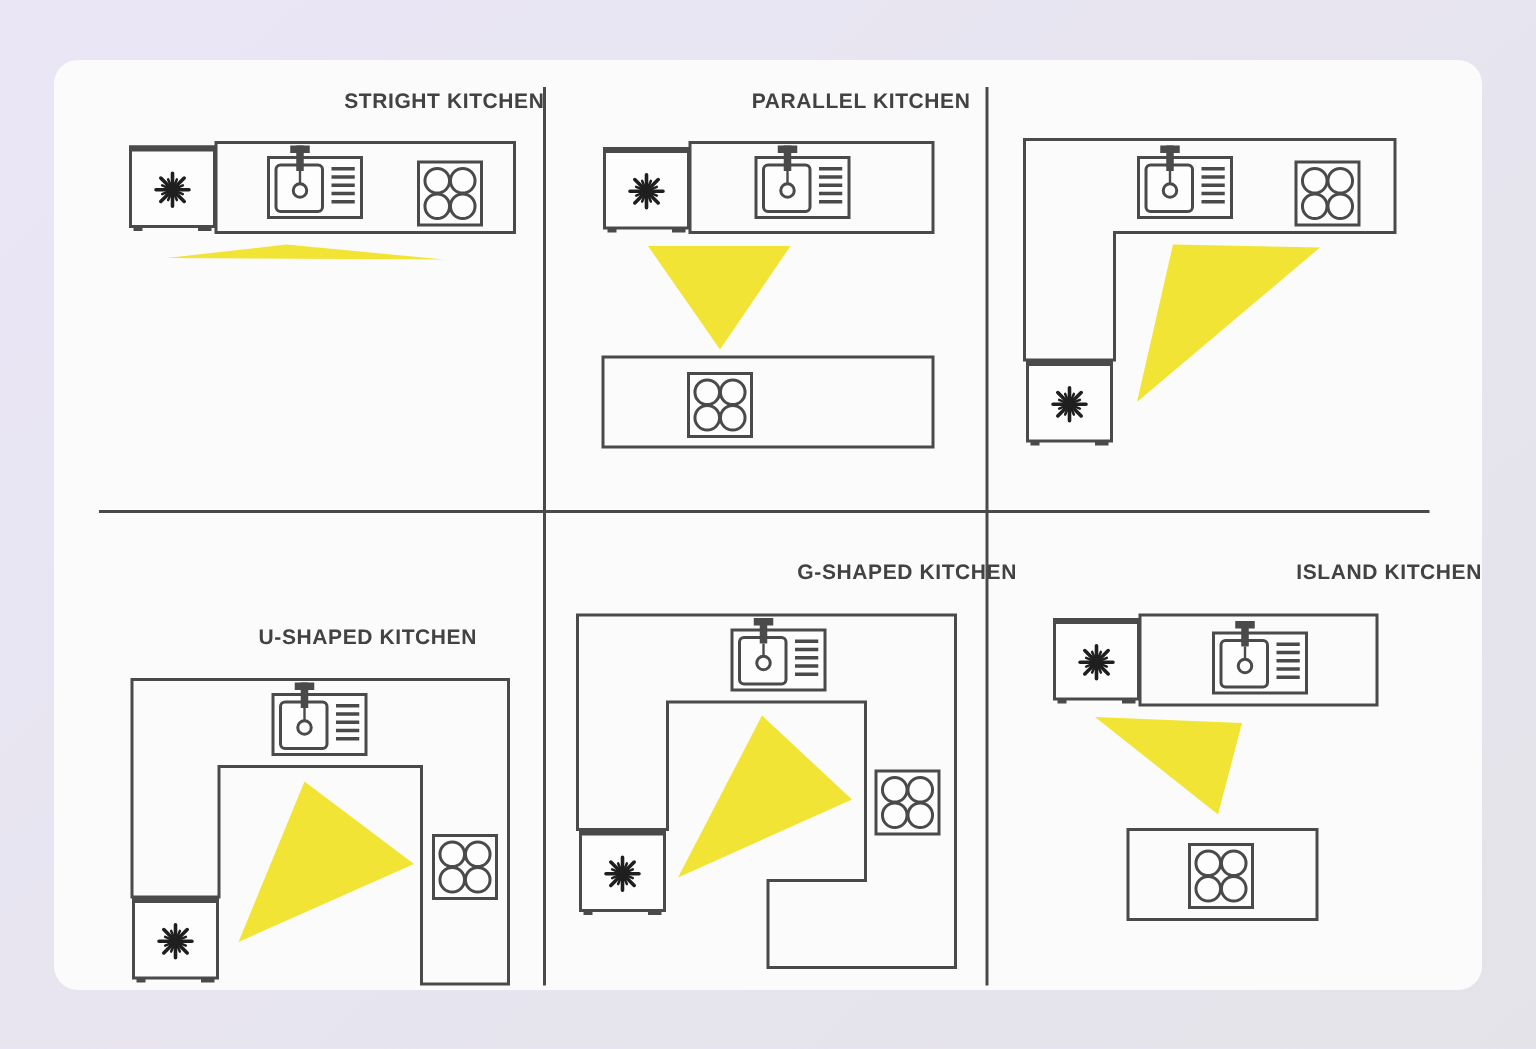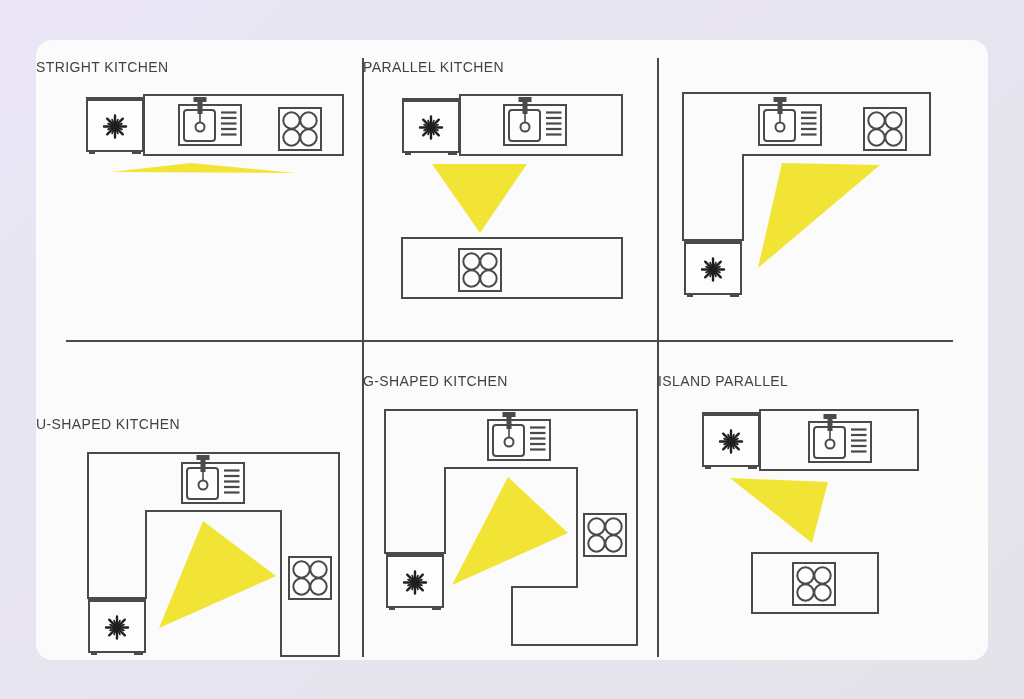--- a/index.html
+++ b/index.html
@@ -20,21 +20,21 @@
   .cell.r1 { top: 0; height: 301px; }
   .cell.r2 { top: 301px; height: 319px; }
   .cell.c1 { left: 0; width: 327px; }
   .cell.c2 { left: 327px; width: 284px; }
   .cell.c3 { left: 622px; width: 330px; }
   .cell.r2.c1 { width: 282px; margin-top: 43px; }
   .cell.r2.c2 { width: 295px; padding-left: 20px; }
   .cell.r2.c3 { width: 330px; }
   .panel-title {
     position: absolute; left: 0; width: 100%; margin: 0;
-    text-align: left; font-size: 14px; font-weight: normal;
+    text-align: right; font-size: 14px; font-weight: bold;
     letter-spacing: 0.4px; color: var(--title-text, #424242);
   }
   .r1 .panel-title { top: 19px; }
   .r2 .panel-title { top: 32px; }
   .diagram { position: absolute; left: 0; top: 0; }
   .ln { fill: var(--card-bg, #fcfbfb); stroke: var(--line, #4a4a4a); stroke-width: 2; }
   .tri { fill: var(--work-triangle-yellow, #f2e434); stroke: none; }
   .defs-holder { position: absolute; width: 0; height: 0; overflow: hidden; }
 </style>
 </head>
@@ -129,21 +129,21 @@
     <svg class="diagram" width="295" height="319" viewBox="0 0 295 319">
       <path class="ln" d="M22,69 H274 V304 H149 V246 H214 V127 H82 V212 H22 Z"></path>
       <use href="#sym-sink" x="124" y="71"></use>
       <use href="#sym-hob" x="220" y="172"></use>
       <use href="#sym-fridge" x="23" y="212"></use>
       <polygon class="tri" points="145,136 205,192 89,244"></polygon>
     </svg>
   </section>
 
   <section class="cell r2 c3">
-    <h3 class="panel-title">ISLAND PARALLEL</h3>
+    <h3 class="panel-title">ISLAND KITCHEN</h3>
     <svg class="diagram" width="330" height="319" viewBox="0 0 330 319">
       <rect class="ln" x="102" y="69" width="158" height="60"></rect>
       <use href="#sym-fridge" x="44" y="71"></use>
       <use href="#sym-sink" x="150" y="73"></use>
       <polygon class="tri" points="72,137 170,141 154,202"></polygon>
       <rect class="ln" x="94" y="212" width="126" height="60"></rect>
       <use href="#sym-hob" x="134" y="221"></use>
     </svg>
   </section>
 

